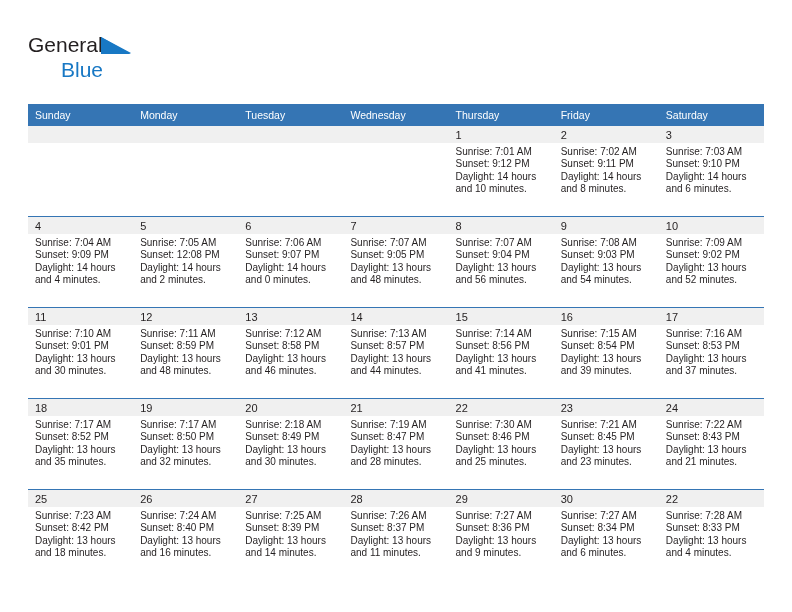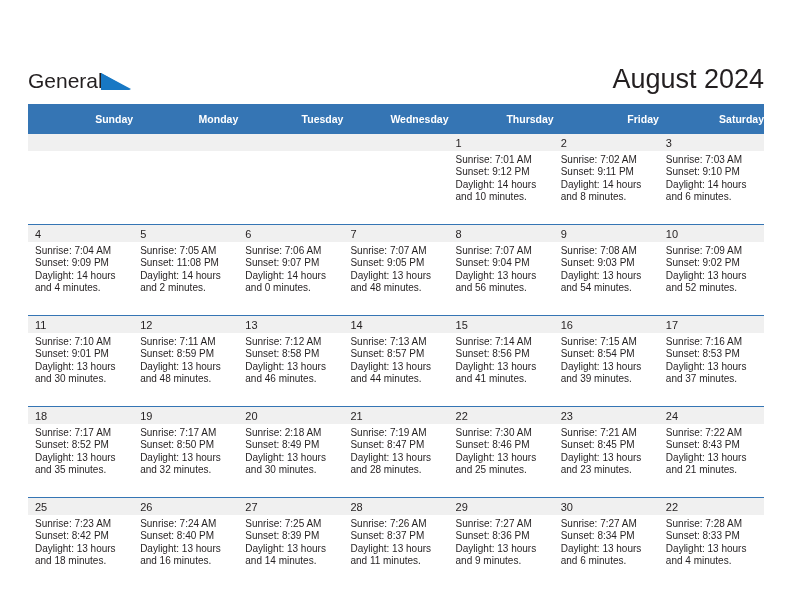--- a/index.html
+++ b/index.html
@@ -18,21 +18,20 @@
   }
 
   
   .top-bar {
     position: absolute;
     left: 28px; top: 28px;
     width: 736px; height: 68px;
     display: flex;
     align-items: flex-start;
     justify-content: space-between;
-    margin-top: 36px;
   }
   .logo {
     position: relative;
     width: 130px; height: 56px;
     padding-top: 6px;
   }
   .logo-general {
     font-size: 21px;
     color: #231f20;
     letter-spacing: 0px;
@@ -79,24 +78,24 @@
     position: absolute;
     left: 28px; top: 104px;
     width: 736px;
     border-collapse: collapse;
     table-layout: fixed;
   }
   .cal th {
     background: #3575b4;
     color: #ffffff;
     font-size: 10.5px;
-    font-weight: bold;
-    text-align: right;
+    font-weight: normal;
+    text-align: left;
     padding: 5px 0 5px 7px;
-    height: 30px;
+    height: 22px;
     border: 0;
   }
   .cal td {
     vertical-align: top;
     padding: 0;
     border: 0;
     height: 90px;
     background: #ffffff;
   }
   .cal tbody tr { border-top: 1.3px solid #3575b4; }
@@ -129,26 +128,23 @@
 
 <div id="page">
 
   <div class="top-bar">
 
     <div class="logo">
       <span class="logo-general">General</span><span class="logo-tri"><svg width="30" height="17" viewBox="0 0 30 17">
             <polygon points="0,17 30,17 0,0" fill="#1878c4" transform="translate(0,0) scale(1,1)"></polygon>
             <polygon points="0,0 30,16 0,16" fill="#1878c4"></polygon>
           </svg></span>
+      <span class="logo-blue">Blue</span>
     </div>
 
-    <div class="title-block">
-      <h1 class="cal-title">August 2024</h1>
-      <p class="cal-sub">Gandia, Valencia, Spain</p>
-    </div>
 
   </div>
 
   <table class="cal">
     <thead>
       <tr>
         <th>Sunday</th>
         <th>Monday</th>
         <th>Tuesday</th>
         <th>Wednesday</th>
@@ -223,21 +219,21 @@
                 <div>Daylight: 14 hours</div>
                 <div>and 4 minutes.</div>
               </div>
             </div>
           </td>
           <td>
             <div class="cell">
               <div class="datestrip">5</div>
               <div class="info">
                 <div>Sunrise: 7:05 AM</div>
-                <div>Sunset: 11:08 PM</div>
+                <div>Sunset: 12:08 PM</div>
                 <div>Daylight: 14 hours</div>
                 <div>and 2 minutes.</div>
               </div>
             </div>
           </td>
           <td>
             <div class="cell">
               <div class="datestrip">6</div>
               <div class="info">
                 <div>Sunrise: 7:06 AM</div>

